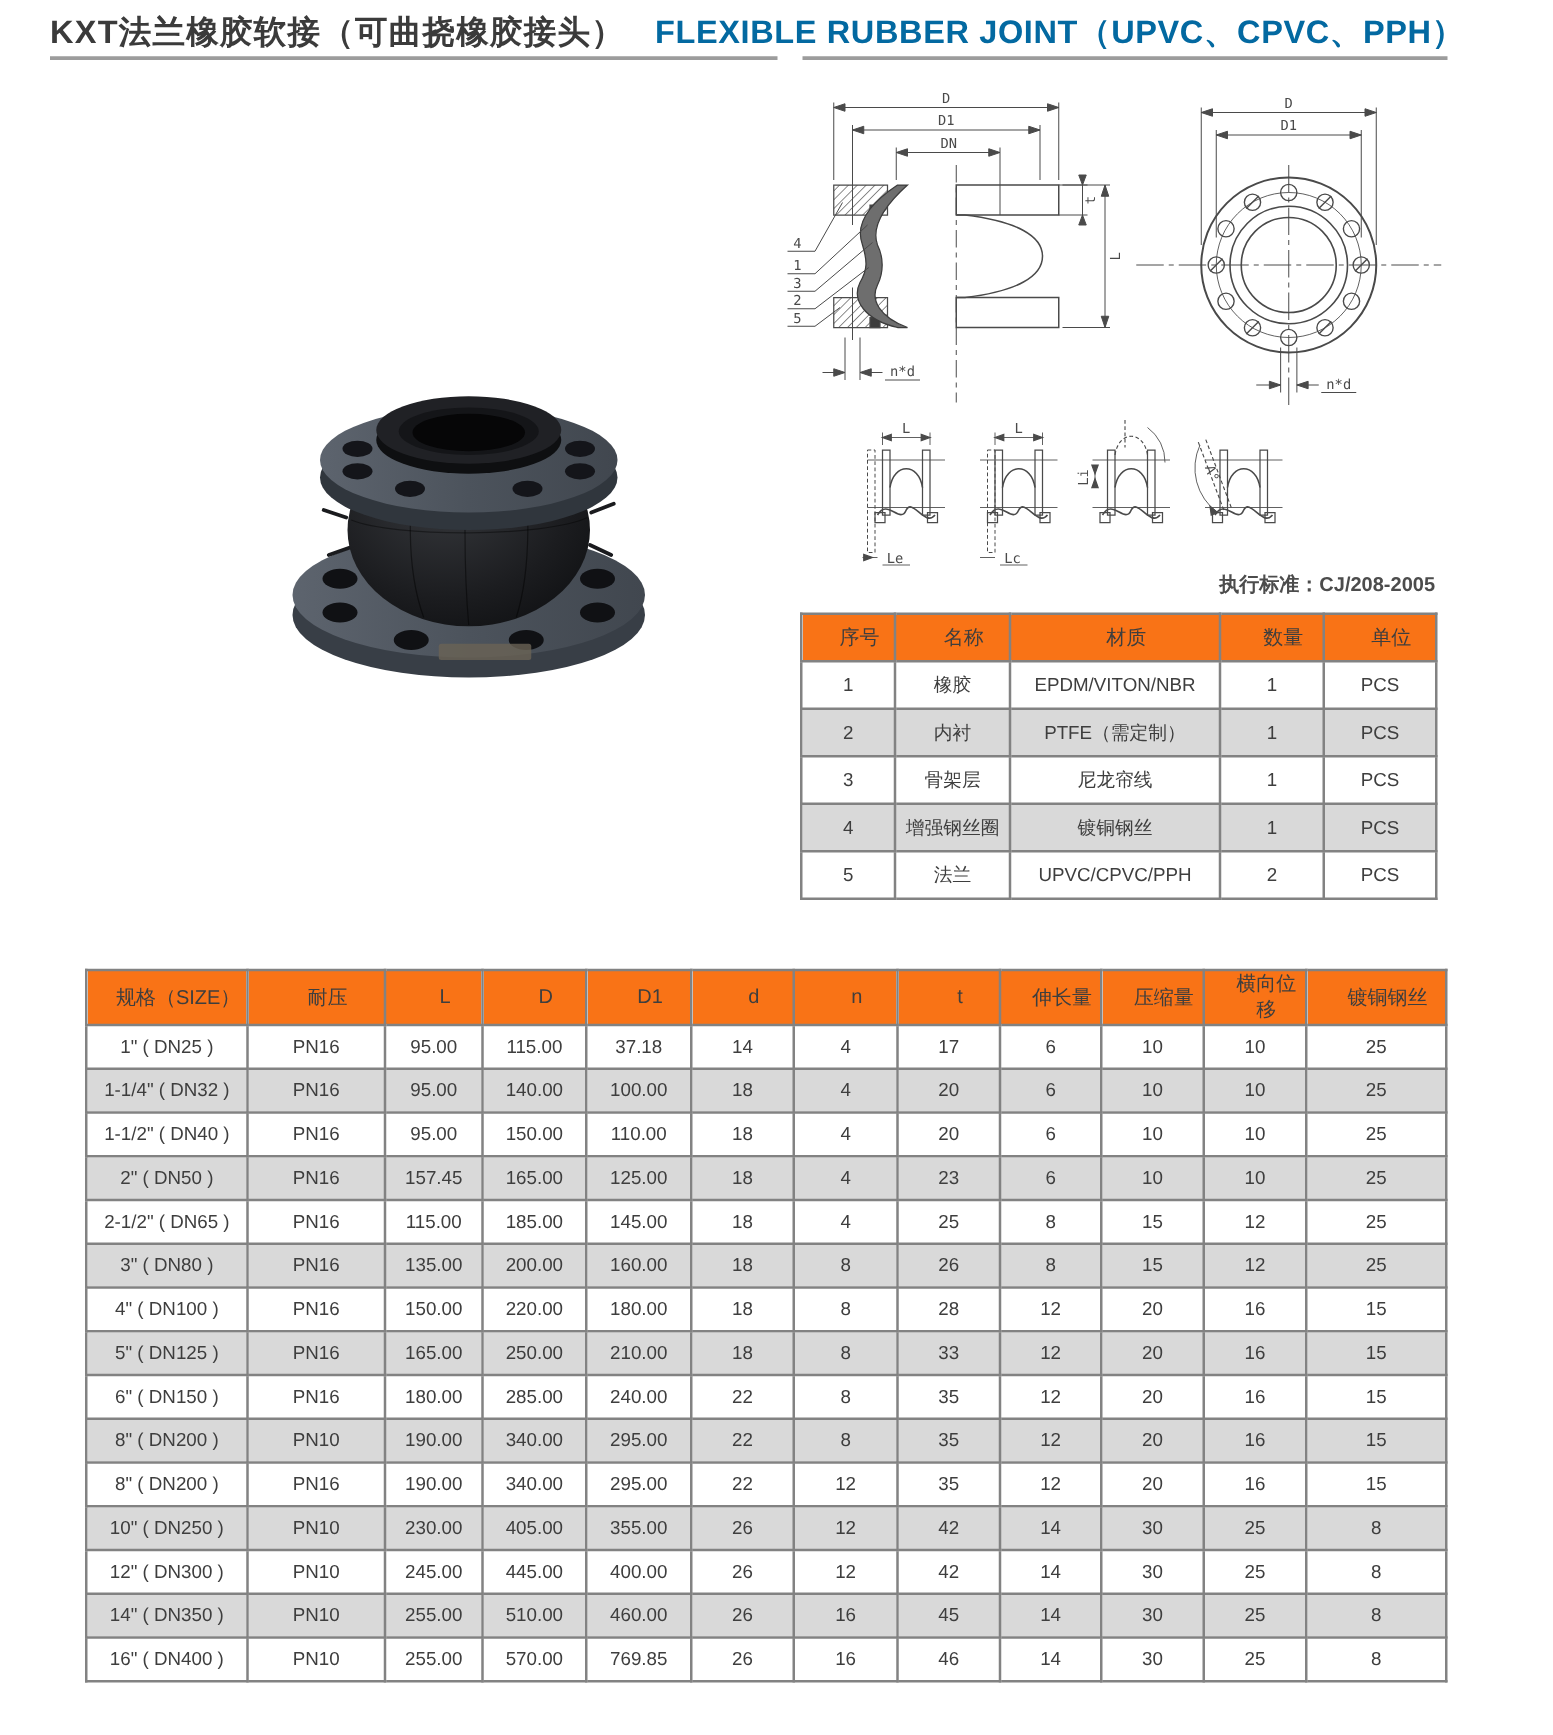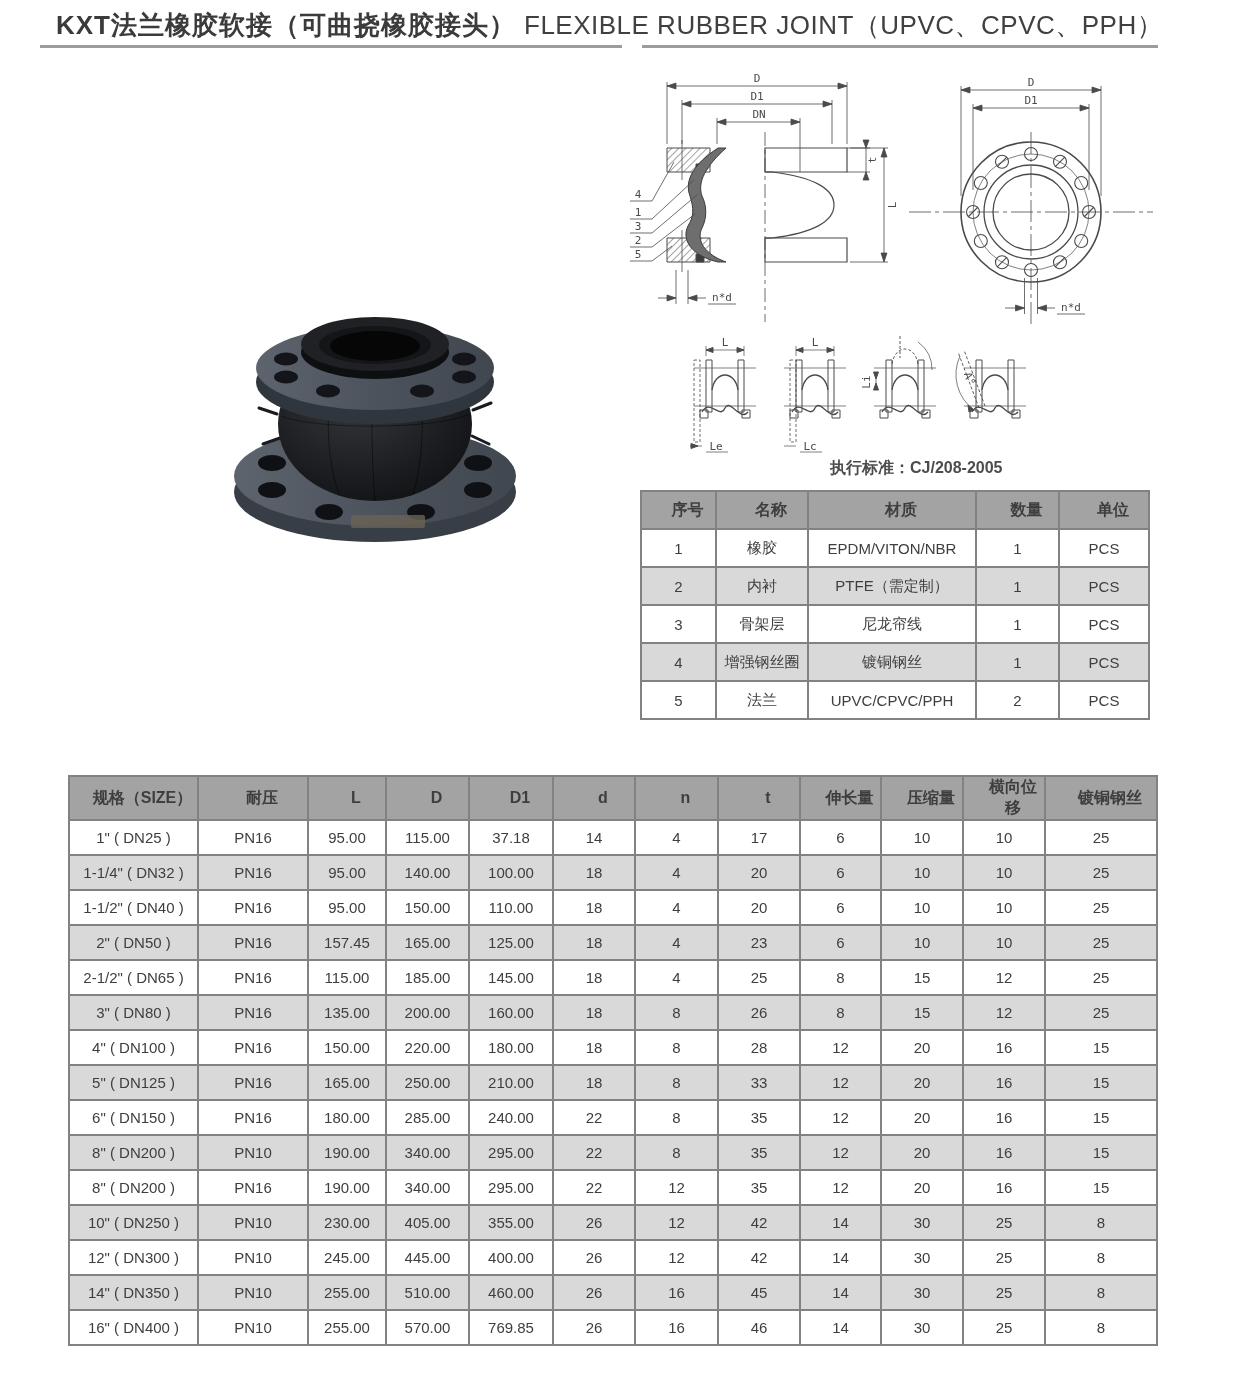--- a/index.html
+++ b/index.html
@@ -1,39 +1,39 @@
 <!DOCTYPE html>
 <html><head>
 <meta charset="utf-8">
 <style>
   html,body{margin:0;padding:0;background:#ffffff;}
   .page{position:relative;width:1242px;height:1388px;background:#fff;
         font-family:"Liberation Sans","DejaVu Sans",sans-serif;color:#3e3e3e;overflow:hidden;}
 
   
-  .title-row{position:absolute;left:56px;top:8px;display:flex;gap:8px;align-items:baseline;white-space:nowrap;}
+  .title-row{position:absolute;left:40px;top:8px;display:flex;gap:24px;align-items:baseline;white-space:nowrap;}
   .title-cn{font-size:26px;font-weight:bold;color:#3b3b3b;letter-spacing:1px;}
-  .title-en{font-size:26px;font-weight:normal;color:#404040;letter-spacing:.5px;}
+  .title-en{font-size:26px;font-weight:bold;color:#0369a1;letter-spacing:.5px;}
   .rule{position:absolute;top:45px;height:3px;background:#9c9c9c;}
   .rule-left{left:40px;width:582px;}
   .rule-right{left:642px;width:516px;}
 
   
   .photo{position:absolute;left:225px;top:296px;}
   .xsec{position:absolute;left:622px;top:70px;}
   .front{position:absolute;left:903px;top:70px;}
   .minis{position:absolute;left:680px;top:330px;}
-  .standard{position:absolute;left:830px;top:458px;width:318px;text-align:left;
+  .standard{position:absolute;left:830px;top:458px;width:318px;text-align:right;
             font-size:16px;font-weight:bold;color:#4c4c4c;}
 
   
   table{border-collapse:collapse;table-layout:fixed;}
   th,td{border:2px solid #828282;text-align:center;vertical-align:middle;
         padding:0;overflow:hidden;color:#3e3e3e;}
-  thead th{background:#a3a3a3;font-weight:bold;font-size:16px;padding-left:18px;}
+  thead th{background:#f97316;font-weight:normal;font-size:16px;padding-left:18px;}
   tbody tr:nth-child(even) td{background:#d9d9d9;}
   tbody td{background:#ffffff;font-size:15px;}
 
   .parts-table{position:absolute;left:640px;top:490px;width:508px;}
   .parts-table thead th{height:36px;}
   .parts-table tbody td{height:36px;}
 
   .size-table{position:absolute;left:68px;top:775px;width:1088px;border-radius:15px;}
   .size-table thead th{height:42px;}
   .size-table tbody td{height:33px;}

